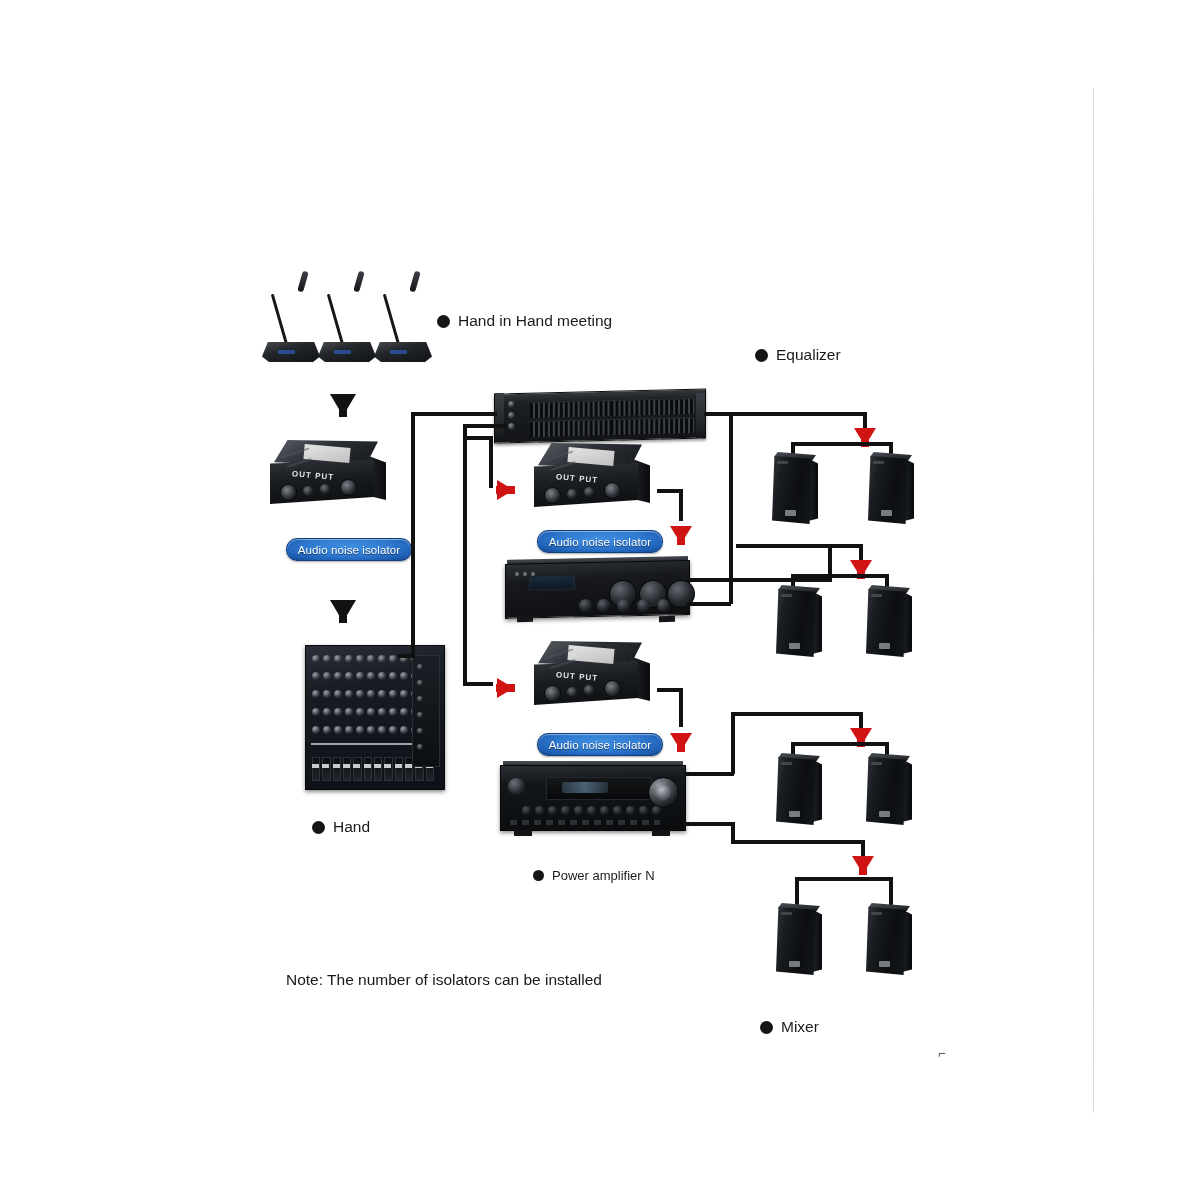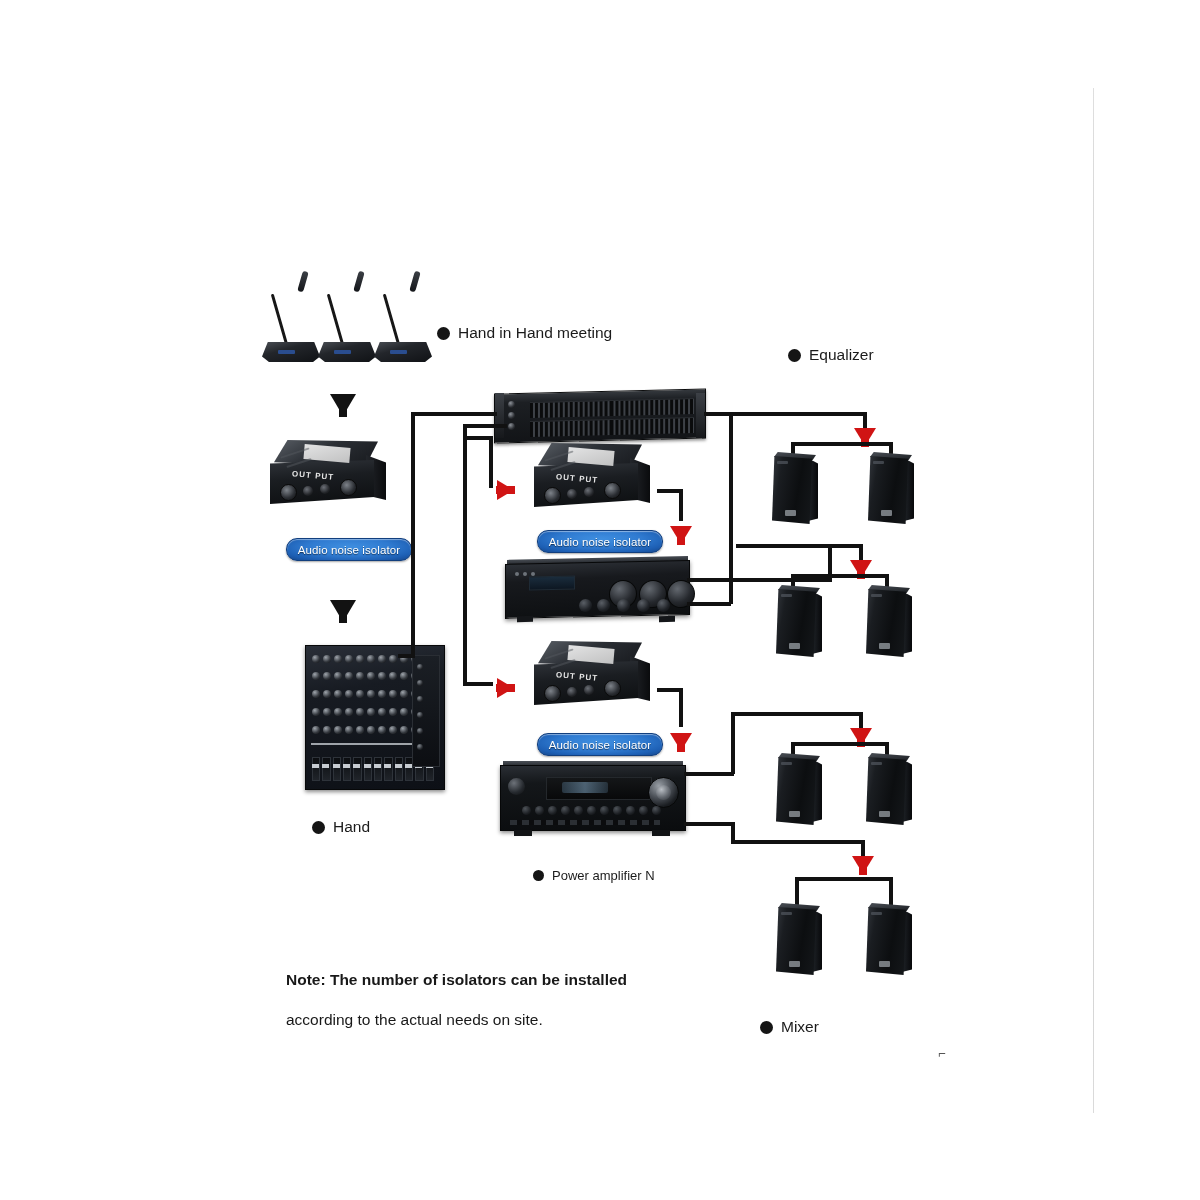--- a/index.html
+++ b/index.html
@@ -217,26 +217,26 @@
     <div class="base"></div>
     <div class="btn"></div>
   </div>
   <div class="mic" style="left:374px;top:272px;">
     <div class="head"></div>
     <div class="neck"></div>
     <div class="base"></div>
     <div class="btn"></div>
   </div>
 
-  <div class="dot-label" style="left:437px;top:312px;margin-top:12px;">
+  <div class="dot-label" style="left:437px;top:312px;">
     <div class="dot"></div>
     <div class="txt">Hand in Hand meeting</div>
   </div>
 
-  <div class="dot-label" style="left:788px;top:346px;">
+  <div class="dot-label" style="left:755px;top:346px;">
     <div class="dot"></div>
     <div class="txt">Equalizer</div>
   </div>
 
   <div class="arrow-blk-down" style="left:330px;top:394px;">
     <div class="stem"></div>
   </div>
 
   <div id="equalizer">
     <div class="shell"></div>
@@ -579,18 +579,17 @@
     <div class="cab"></div>
     <div class="handle"></div>
     <div class="badge"></div>
   </div>
 
   <div class="dot-label" style="left:760px;top:1018px;">
     <div class="dot"></div>
     <div class="txt">Mixer</div>
   </div>
 
-  <div class="note" style="left:286px;top:960px;font-weight:bold;">Note: The number of isolators can be installed</div>
-  <div class="note" style="left:286px;top:1000px;">according to the actual needs on site.</div>
+  <div class="note" style="left:286px;top:960px;">Note: The number of isolators can be installed</div>
 
   <div class="scan-mark" style="left:938px;top:1046px;">⌐</div>
 
 </div>
 
 </body></html>

